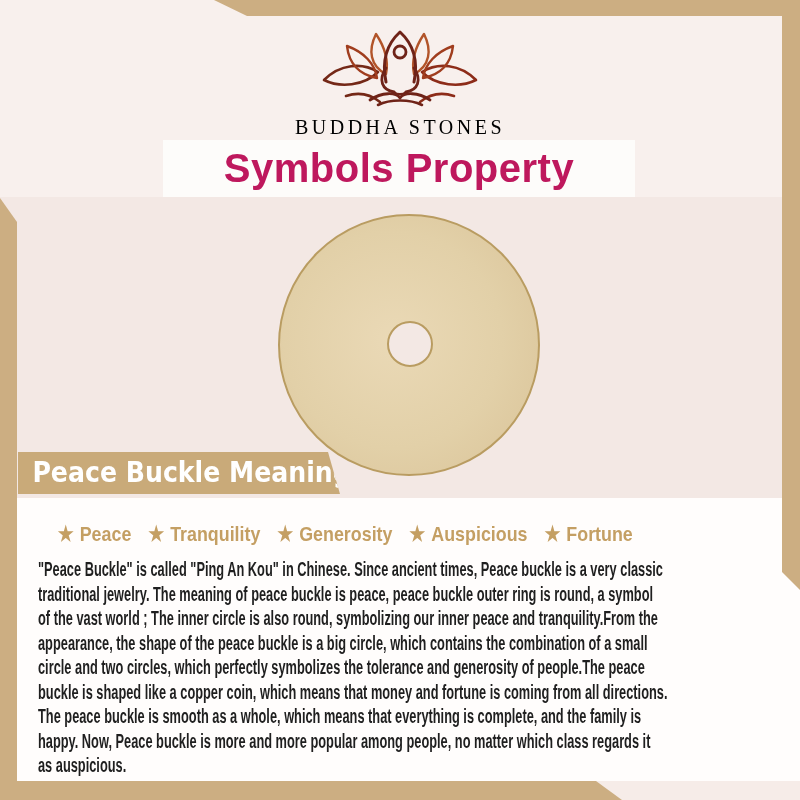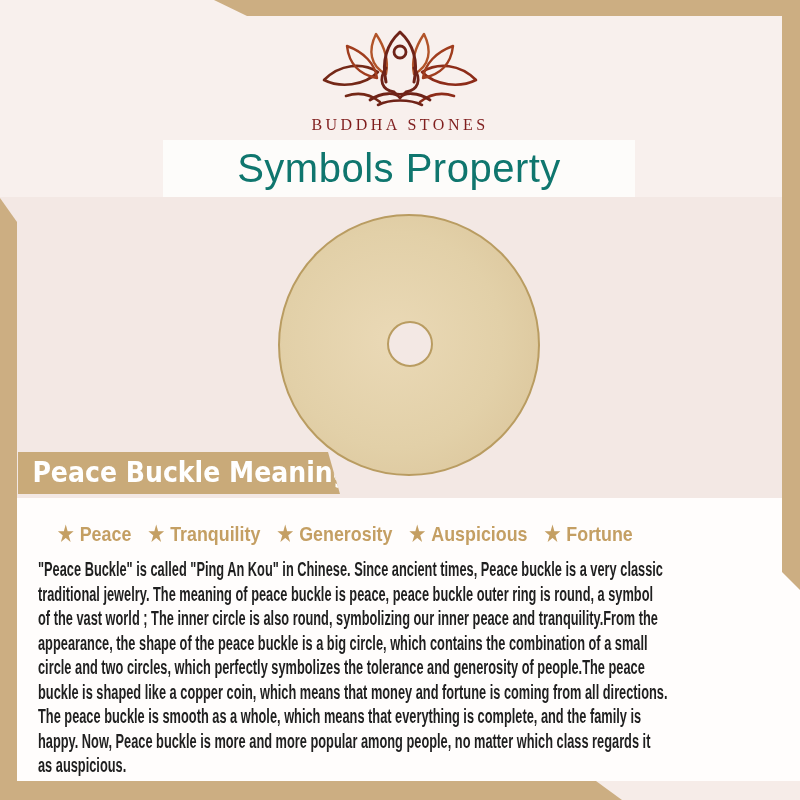--- a/index.html
+++ b/index.html
@@ -18,26 +18,26 @@
     clip-path:polygon(214px 0,800px 0,800px 16px,247px 16px);}
   .strip-right{left:782px;top:16px;width:18px;height:574px;
     clip-path:polygon(0 0,18px 0,18px 574px,0 556px);}
   .strip-left{left:0;top:198px;width:17px;height:583px;
     clip-path:polygon(0 0,17px 24px,17px 583px,0 583px);}
   .strip-bottom{left:0;top:781px;width:622px;height:19px;
     clip-path:polygon(0 0,596px 0,622px 19px,0 19px);}
   
   .logo-svg{position:absolute;left:320px;top:24px;width:160px;height:88px;}
   .brand-name{position:absolute;left:0;top:116px;width:800px;text-align:center;
-    font-family:"Liberation Serif",serif;font-size:16px;letter-spacing:3.5px;
-    color:#7f1d1d;}
+    font-family:"Liberation Serif",serif;font-size:20px;letter-spacing:3.5px;
+    color:#000000;}
   .title-banner{position:absolute;left:163px;top:140px;width:472px;height:57px;
     background:#fdfcfa;z-index:5;}
   .title-banner .title-text{display:block;text-align:center;line-height:57px;
-    font-size:40px;font-weight:normal;color:#0f766e;letter-spacing:0.5px;}
+    font-size:40px;font-weight:bold;color:#be185d;letter-spacing:0.5px;}
   
   .disc{position:absolute;left:278px;top:214px;width:262px;height:262px;
     box-sizing:border-box;border:2px solid #b99c61;border-radius:50%;
     background:radial-gradient(circle at 44% 48%, #ead9b6 0%, #e2d0a8 55%, #d9c297 100%);
     z-index:2;}
   .disc-hole{position:absolute;left:387px;top:321px;width:46px;height:46px;
     box-sizing:border-box;border:2px solid #b99c61;border-radius:50%;
     background:#f3e8e4;z-index:3;}
   
   .label-banner{position:absolute;left:18px;top:452px;width:322px;height:42px;

